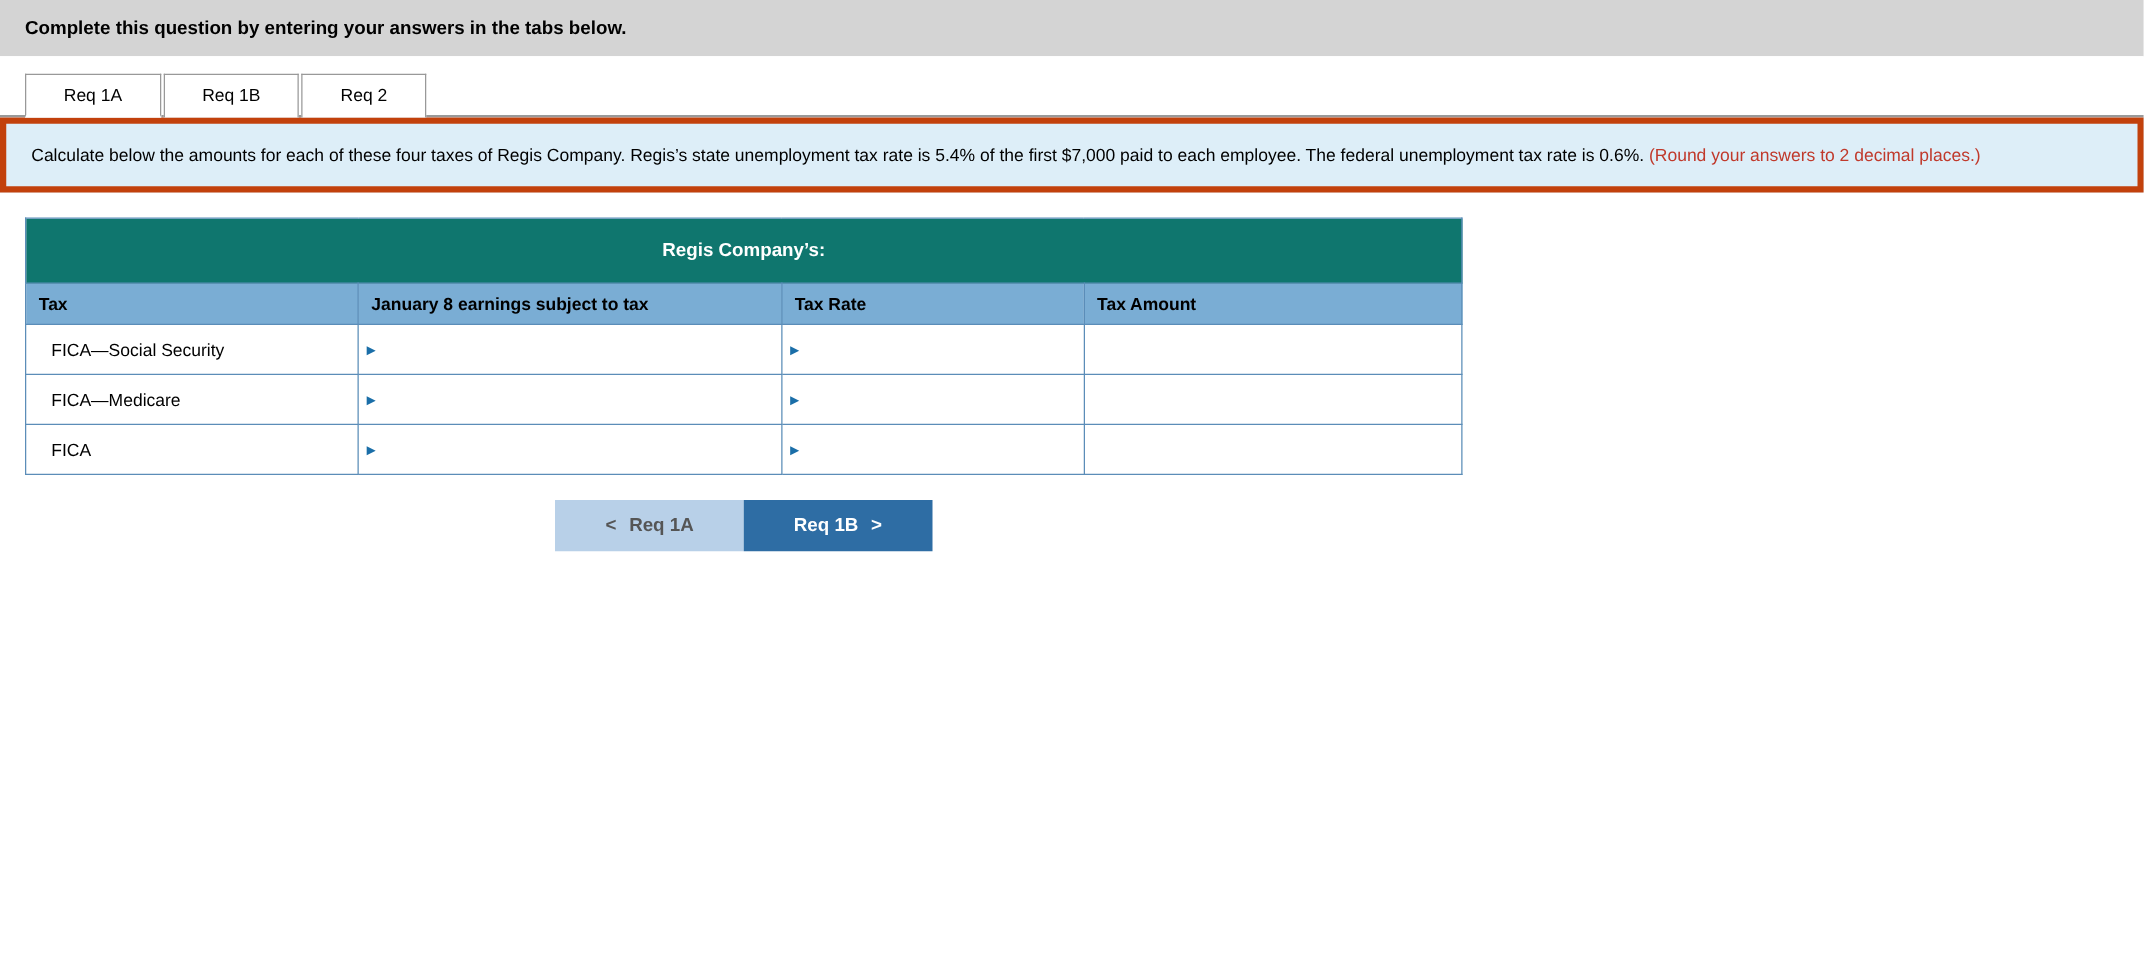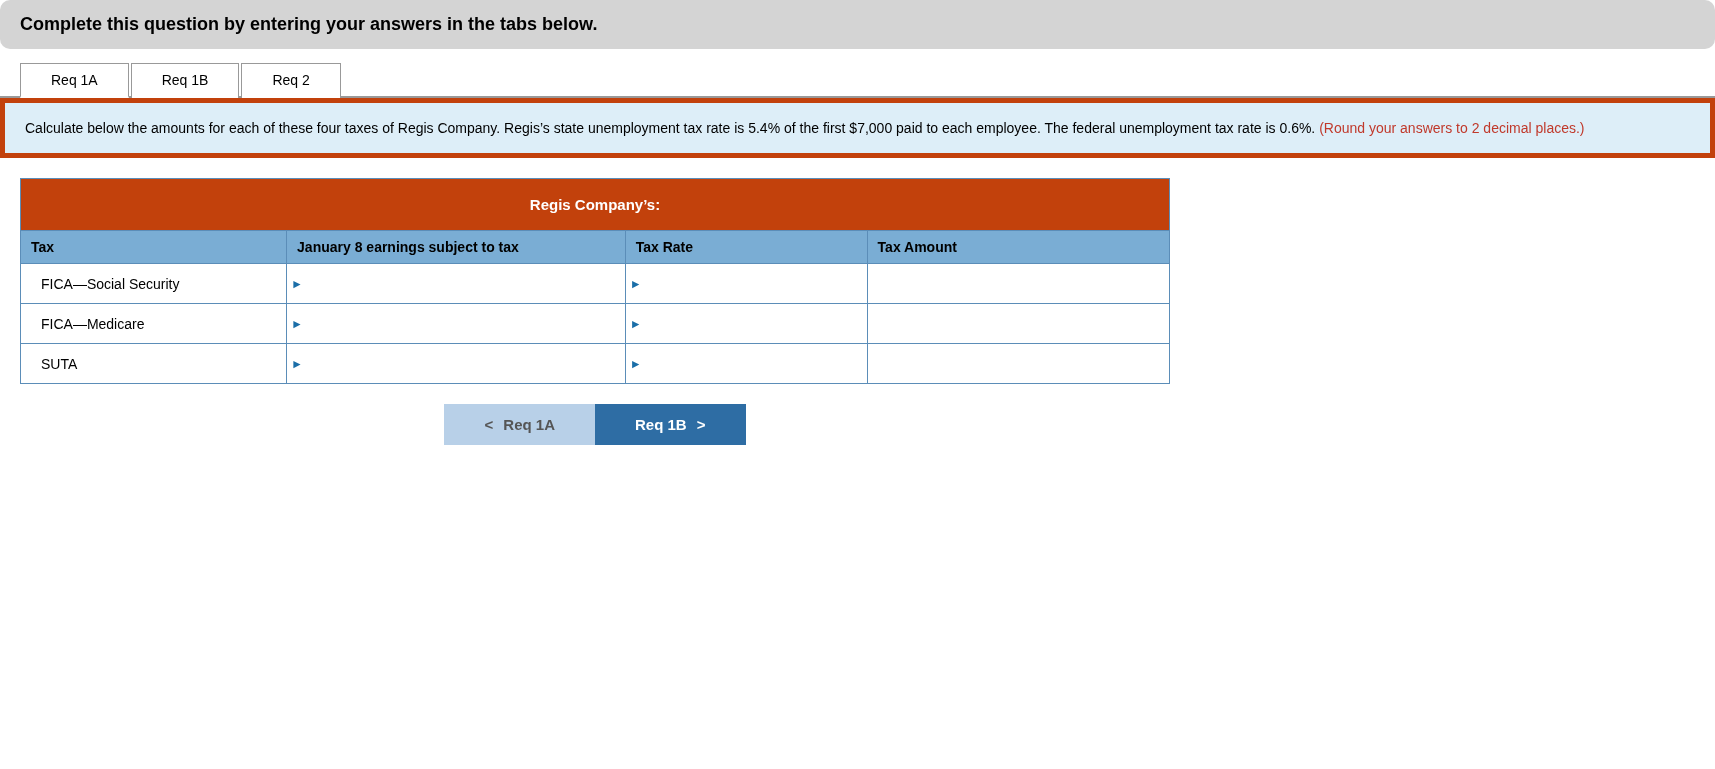--- a/index.html
+++ b/index.html
@@ -10,22 +10,21 @@
       color: #000;
       width: 1715px;
       min-height: 769px;
     }
 
     
     .instruction-bar {
       background: #d4d4d4;
       padding: 14px 20px;
       font-weight: bold;
-      font-size: 18px;
-      border-radius: 10px;
+      font-size: 15px;
     }
 
     
     .tabs-container {
       display: flex;
       padding: 12px 20px 0 20px;
       border-bottom: 2px solid #999;
       background: #fff;
     }
     .tab {
@@ -63,21 +62,21 @@
       padding: 20px 20px;
     }
 
     
     .tax-table {
       width: 1150px;
       border-collapse: collapse;
       border: 1px solid #5b8db8;
     }
     .tax-table .company-header {
-      background: #c2410c;
+      background: #0f766e;
       color: #fff;
       text-align: center;
       font-weight: bold;
       padding: 17px;
       font-size: 15px;
     }
     .tax-table th {
       background: #7aadd4;
       color: #000;
       font-weight: bold;
@@ -220,21 +219,21 @@
         </td>
         <td class="tax-rate-cell">
           <span class="input-arrow">►</span>
           <input class="input-field" type="text" value="" style="">
         </td>
         <td class="tax-amount-cell"></td>
       </tr>
 
 
       <tr>
-        <td class="tax-name">SUTA</td>
+        <td class="tax-name">FICA</td>
         <td class="input-cell">
           <span class="input-arrow">►</span>
           <input class="input-field" type="text" value="" style="">
         </td>
         <td class="tax-rate-cell">
           <span class="input-arrow">►</span>
           <input class="input-field" type="text" value="" style="">
         </td>
         <td class="tax-amount-cell"></td>
       </tr>

